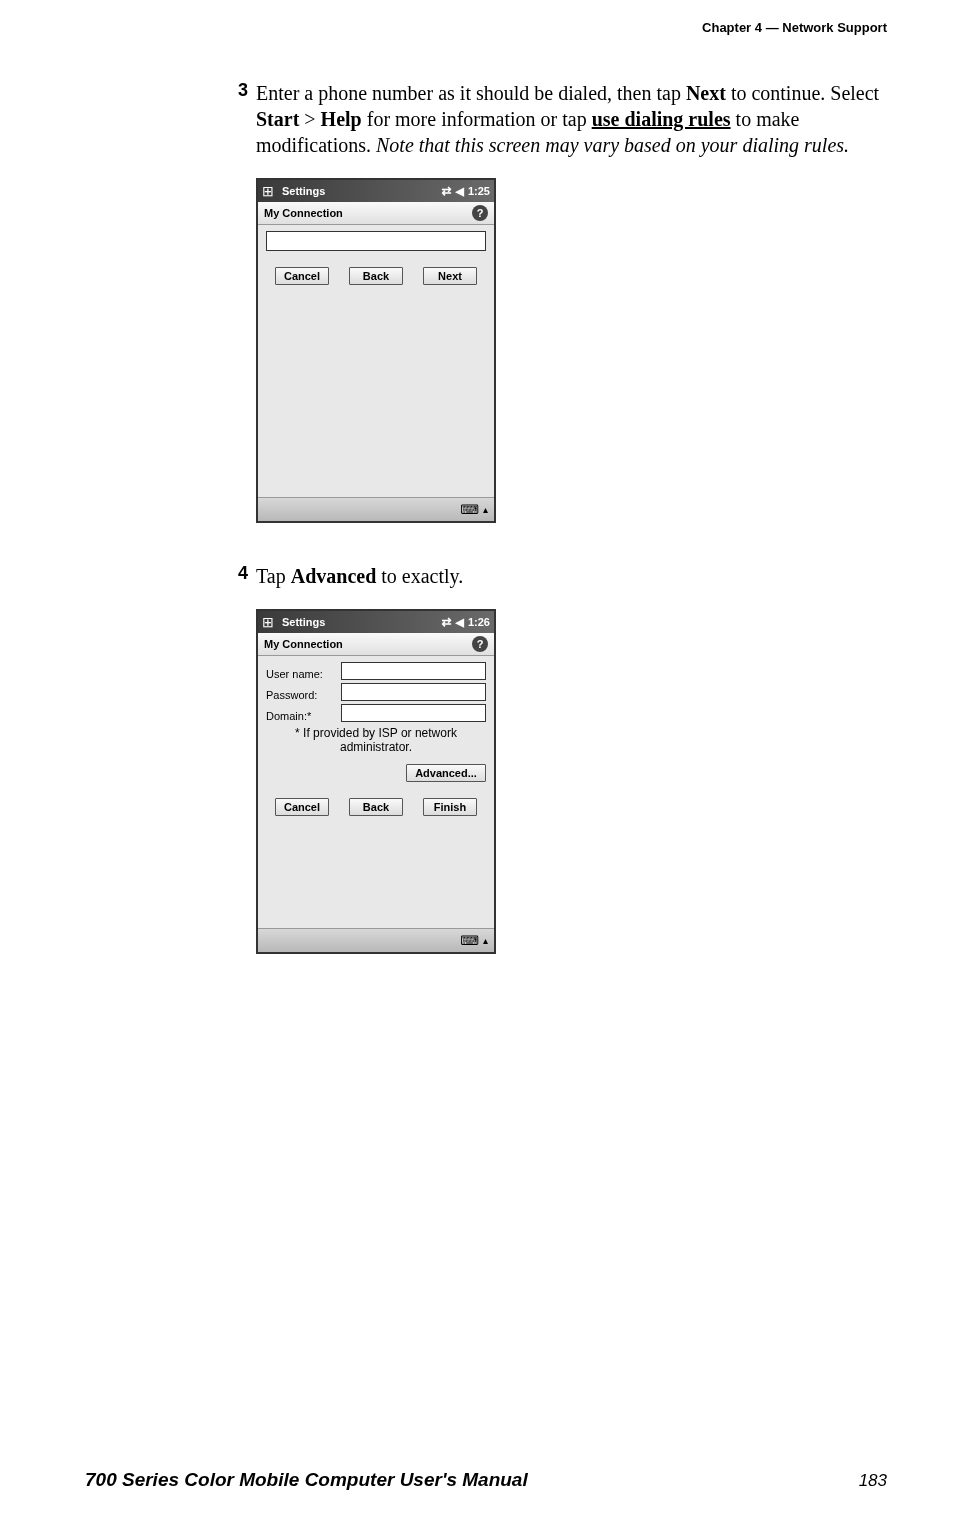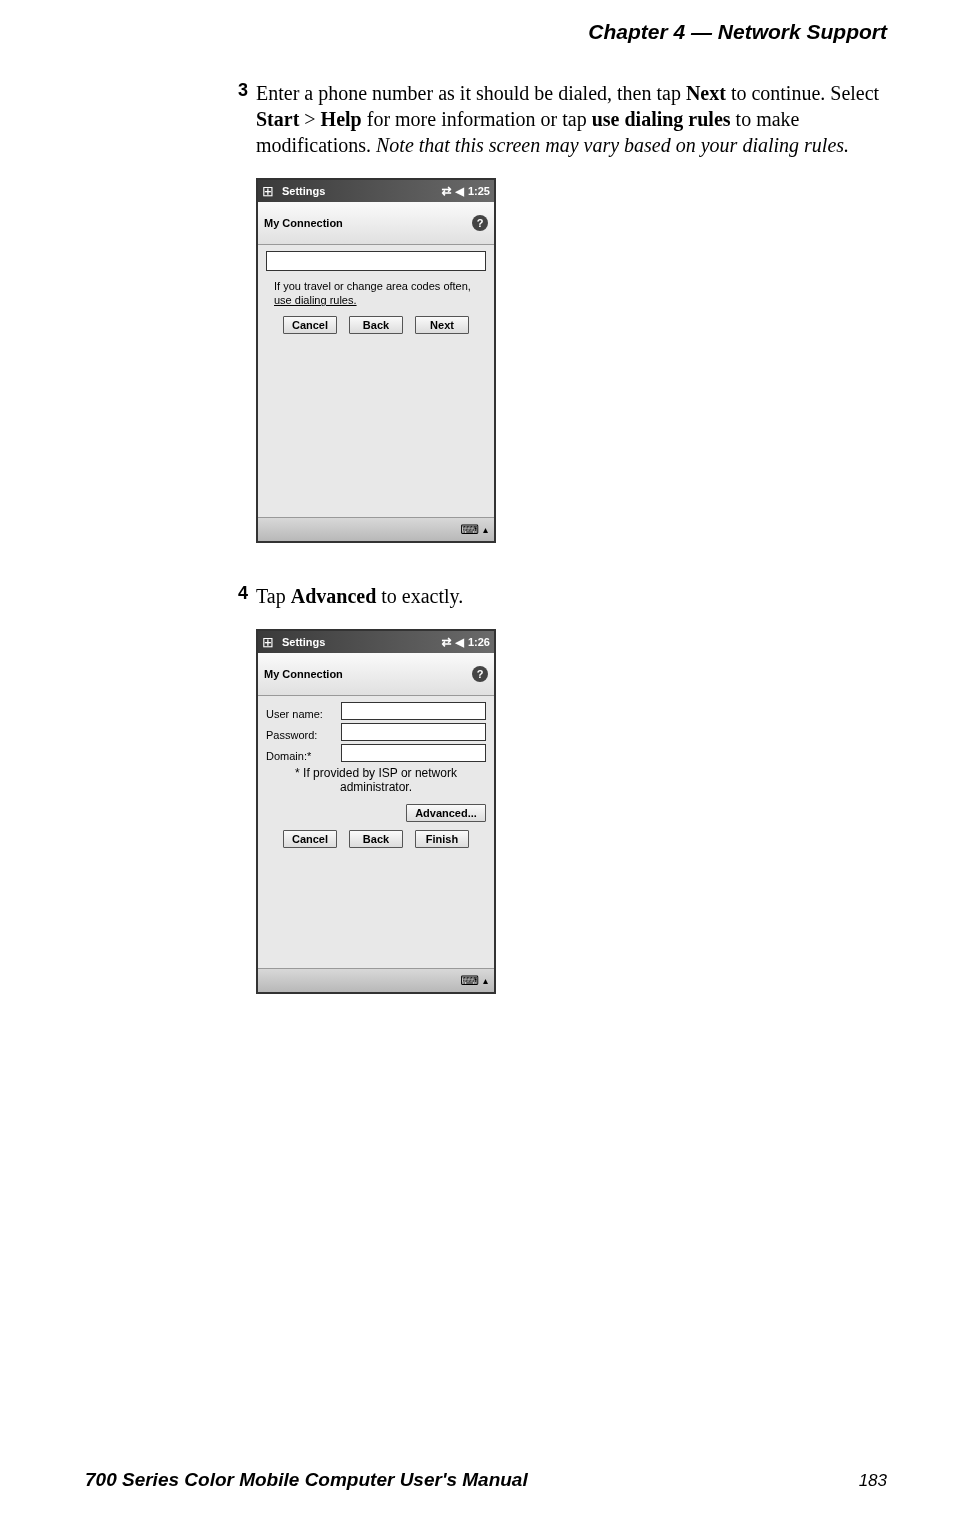--- a/index.html
+++ b/index.html
@@ -10,22 +10,21 @@
       font-family: Georgia, 'Times New Roman', serif;
       position: relative;
       color: #000;
     }
     .page-header {
       position: absolute;
       top: 20px;
       right: 85px;
       font-family: Arial, Helvetica, sans-serif;
       font-weight: bold;
-      font-style: italic;
-      font-size: 21px;
+      font-size: 13px;
     }
     .page-footer-left {
       position: absolute;
       bottom: 28px;
       left: 85px;
       font-family: Arial, Helvetica, sans-serif;
       font-weight: bold;
       font-style: italic;
       font-size: 19px;
     }
@@ -56,21 +55,21 @@
       text-align: right;
       flex-shrink: 0;
       margin-right: 8px;
     }
     .step-text {
       font-size: 20px;
       line-height: 1.3;
     }
     .step-text .bold { font-weight: bold; }
     .step-text .italic { font-style: italic; }
-    .step-text .underline { }
+    .step-text .underline { text-decoration: underline; }
 
     .screenshot {
       width: 240px;
       border: 2px solid #333;
       background: #fff;
       margin-left: 36px;
       margin-bottom: 40px;
       font-family: Tahoma, Verdana, Arial, sans-serif;
       font-size: 11px;
     }
@@ -96,21 +95,21 @@
     }
     .ss-start-icon {
       width: 16px; height: 16px;
       display: inline-block;
       font-size: 14px;
     }
     .ss-subheader {
       display: flex;
       align-items: center;
       justify-content: space-between;
-      padding: 21px 6px;
+      padding: 11px 6px;
       background: linear-gradient(to bottom, #fafafa, #e0e0e0);
       border-bottom: 1px solid #999;
       font-weight: bold;
       height: 22px;
     }
     .ss-help-icon {
       width: 16px; height: 16px;
       border-radius: 50%;
       background: #444;
       color: white;
@@ -142,22 +141,22 @@
       font-size: 11px;
       padding: 0 8px;
       line-height: 1.3;
     }
     .ss-hint span.link {
       text-decoration: underline;
     }
     .ss-button-row {
       display: flex;
       justify-content: center;
-      gap: 12px;
-      margin: 8px 0;
+      gap: 20px;
+      margin: 16px 0;
     }
     .ss-button-row-right {
       display: flex;
       justify-content: flex-end;
       gap: 4px;
       margin: 4px 0 2px 0;
     }
     .ss-btn {
       background: linear-gradient(to bottom, #fafafa, #dcdcdc);
       border: 1px solid #555;
@@ -244,24 +243,20 @@
         <span class="vol-icon"></span>
         <span>1:25</span>
       </div>
     </div>
     <div class="ss-subheader">
       <span>My Connection</span>
       <span class="ss-help-icon">?</span>
     </div>
     <div class="ss-body">
       <div class="ss-textbox"></div>
-      <div class="ss-hint">
-        <span>If you travel or change area codes often,</span><br>
-        <span class="link">use dialing rules.</span>
-      </div>
       <div class="ss-button-row">
         <div class="ss-btn">Cancel</div>
         <div class="ss-btn">Back</div>
         <div class="ss-btn">Next</div>
       </div>
     </div>
     <div class="ss-empty"></div>
     <div class="ss-bottombar">
       <span class="ss-kbd-icon">⌨</span>
       <span class="ss-arrow-icon">▴</span>

